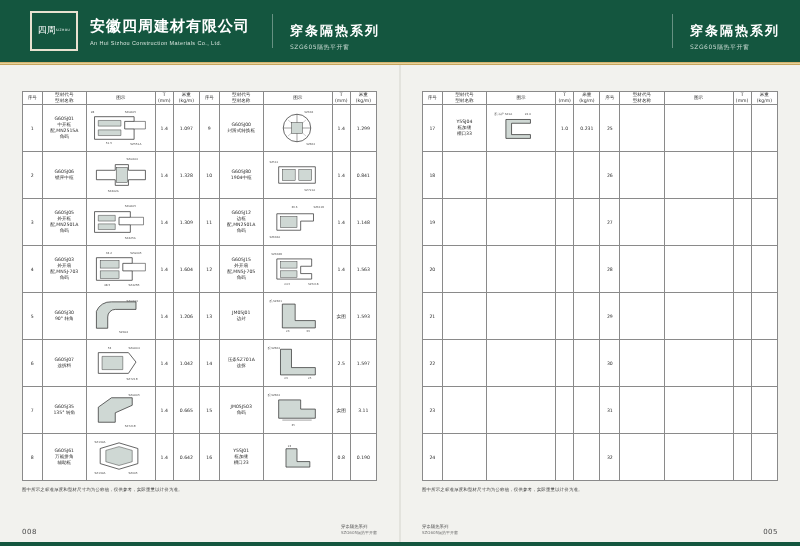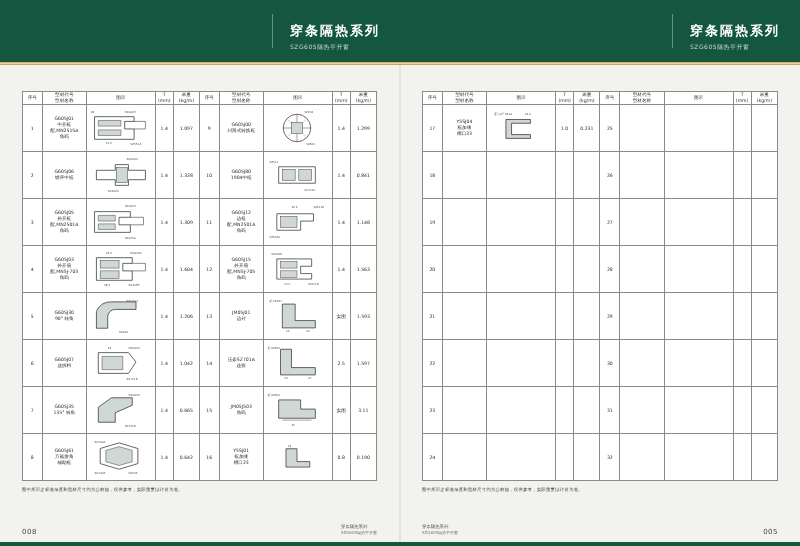--- a/index.html
+++ b/index.html
@@ -148,20 +148,28 @@
     position: absolute; left: 399px; top: 65px; width: 2px; height: 481px;
     background: #e3e3dd;
   }
 </style>
 </head>
 <body>
 
 <div id="page">
 
   <div class="header">
+    <div class="logo-box">
+      <span>四周</span>
+      <span style="font-size:3px;letter-spacing:.5px;">SIZHOU</span>
+    </div>
+    <div class="brand">
+      <div class="brand-cn">安徽四周建材有限公司</div>
+      <div class="brand-en">An Hui Sizhou Construction Materials Co., Ltd.</div>
+    </div>
     <div class="header-div" style="left:272px;"></div>
     <div class="header-div" style="left:672px;"></div>
   </div>
 
   <div class="series-left">
     <div class="series-title">穿条隔热系列</div>
     <div class="series-sub">SZG605隔热平开窗</div>
   </div>
 
   <div class="series-right">

